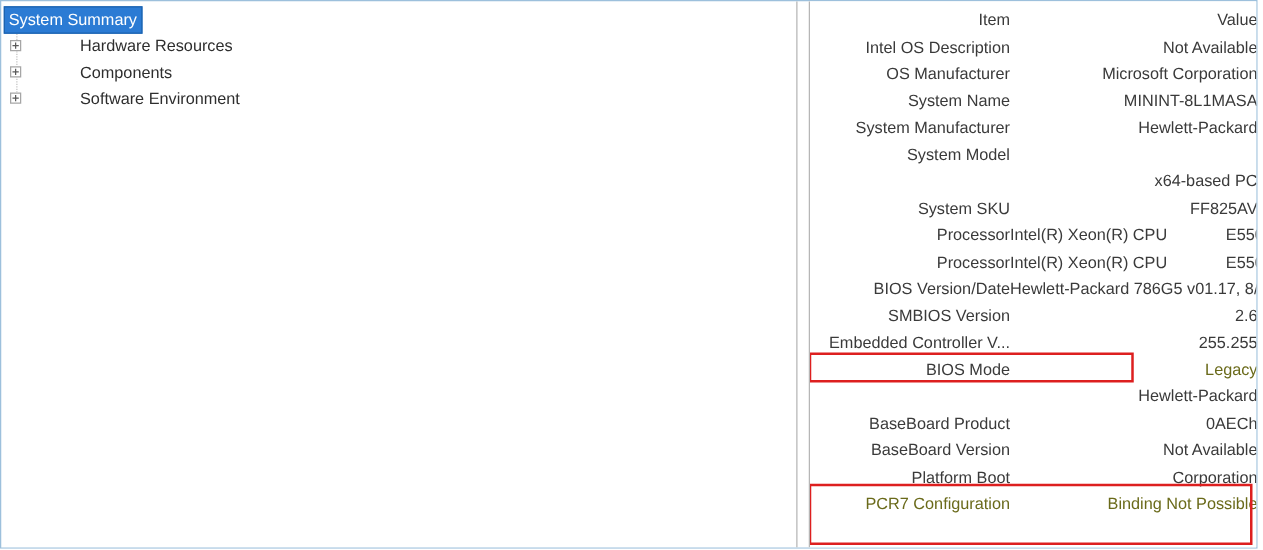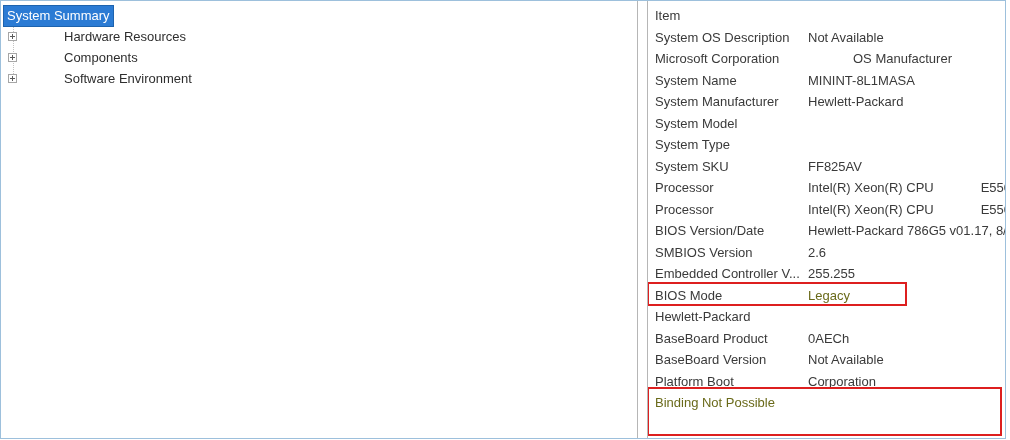--- a/index.html
+++ b/index.html
@@ -56,20 +56,21 @@
   }
 
   
   .details-pane {
     position:absolute; left:646px; top:0;
     width:359px; height:437px;
     border-left:1px solid var(--pane-border,#b6b6b6);
     padding-top:4px;
     overflow:hidden;
     background:#fff;
+    text-align:right;
   }
   .row {
     display:flex;
     height:21.5px; line-height:21.5px;
     padding-left:7px;
     font-size:13px; color:var(--list-text,#3a3a3a);
     white-space:nowrap; cursor:default;
   }
   .cell { overflow:hidden; }
   .cell.item { flex:none; width:153px; white-space:nowrap; }
@@ -108,43 +109,44 @@
         <div class="tree-item">
           <span class="expand-box"></span>
           <span class="tree-label">Software Environment</span>
         </div>
       </div>
   </div>
 
   <div class="details-pane">
     <div class="row">
       <span class="cell item">Item</span>
+      <span class="cell value">Value</span>
     </div>
     <div id="rows">
         <div class="row">
-          <span class="cell item">System OS Description</span>
+          <span class="cell item">Intel OS Description</span>
           <span class="cell value">Not Available</span>
         </div>
         <div class="row">
+          <span class="cell item">OS Manufacturer</span>
           <span class="cell value">Microsoft Corporation</span>
-          <span class="cell item">OS Manufacturer</span>
         </div>
         <div class="row">
           <span class="cell item">System Name</span>
           <span class="cell value">MININT-8L1MASA</span>
         </div>
         <div class="row">
           <span class="cell item">System Manufacturer</span>
           <span class="cell value">Hewlett-Packard</span>
         </div>
         <div class="row">
           <span class="cell item">System Model</span>
         </div>
         <div class="row">
-          <span class="cell item">System Type</span>
+          <span class="cell value">x64-based PC</span>
         </div>
         <div class="row">
           <span class="cell item">System SKU</span>
           <span class="cell value">FF825AV</span>
         </div>
         <div class="row">
           <span class="cell item">Processor</span>
           <span class="cell value">Intel(R) Xeon(R) CPU             E5506</span>
         </div>
         <div class="row">
@@ -176,20 +178,21 @@
         </div>
         <div class="row">
           <span class="cell item">BaseBoard Version</span>
           <span class="cell value">Not Available</span>
         </div>
         <div class="row">
           <span class="cell item">Platform Boot</span>
           <span class="cell value">Corporation</span>
         </div>
         <div class="row">
+          <span class="cell item flag">PCR7 Configuration</span>
           <span class="cell value flag">Binding Not Possible</span>
         </div>
       </div>
 
     <div class="red-box box1"></div>
     <div class="red-box box2"></div>
   </div>
 
 </div>
 

